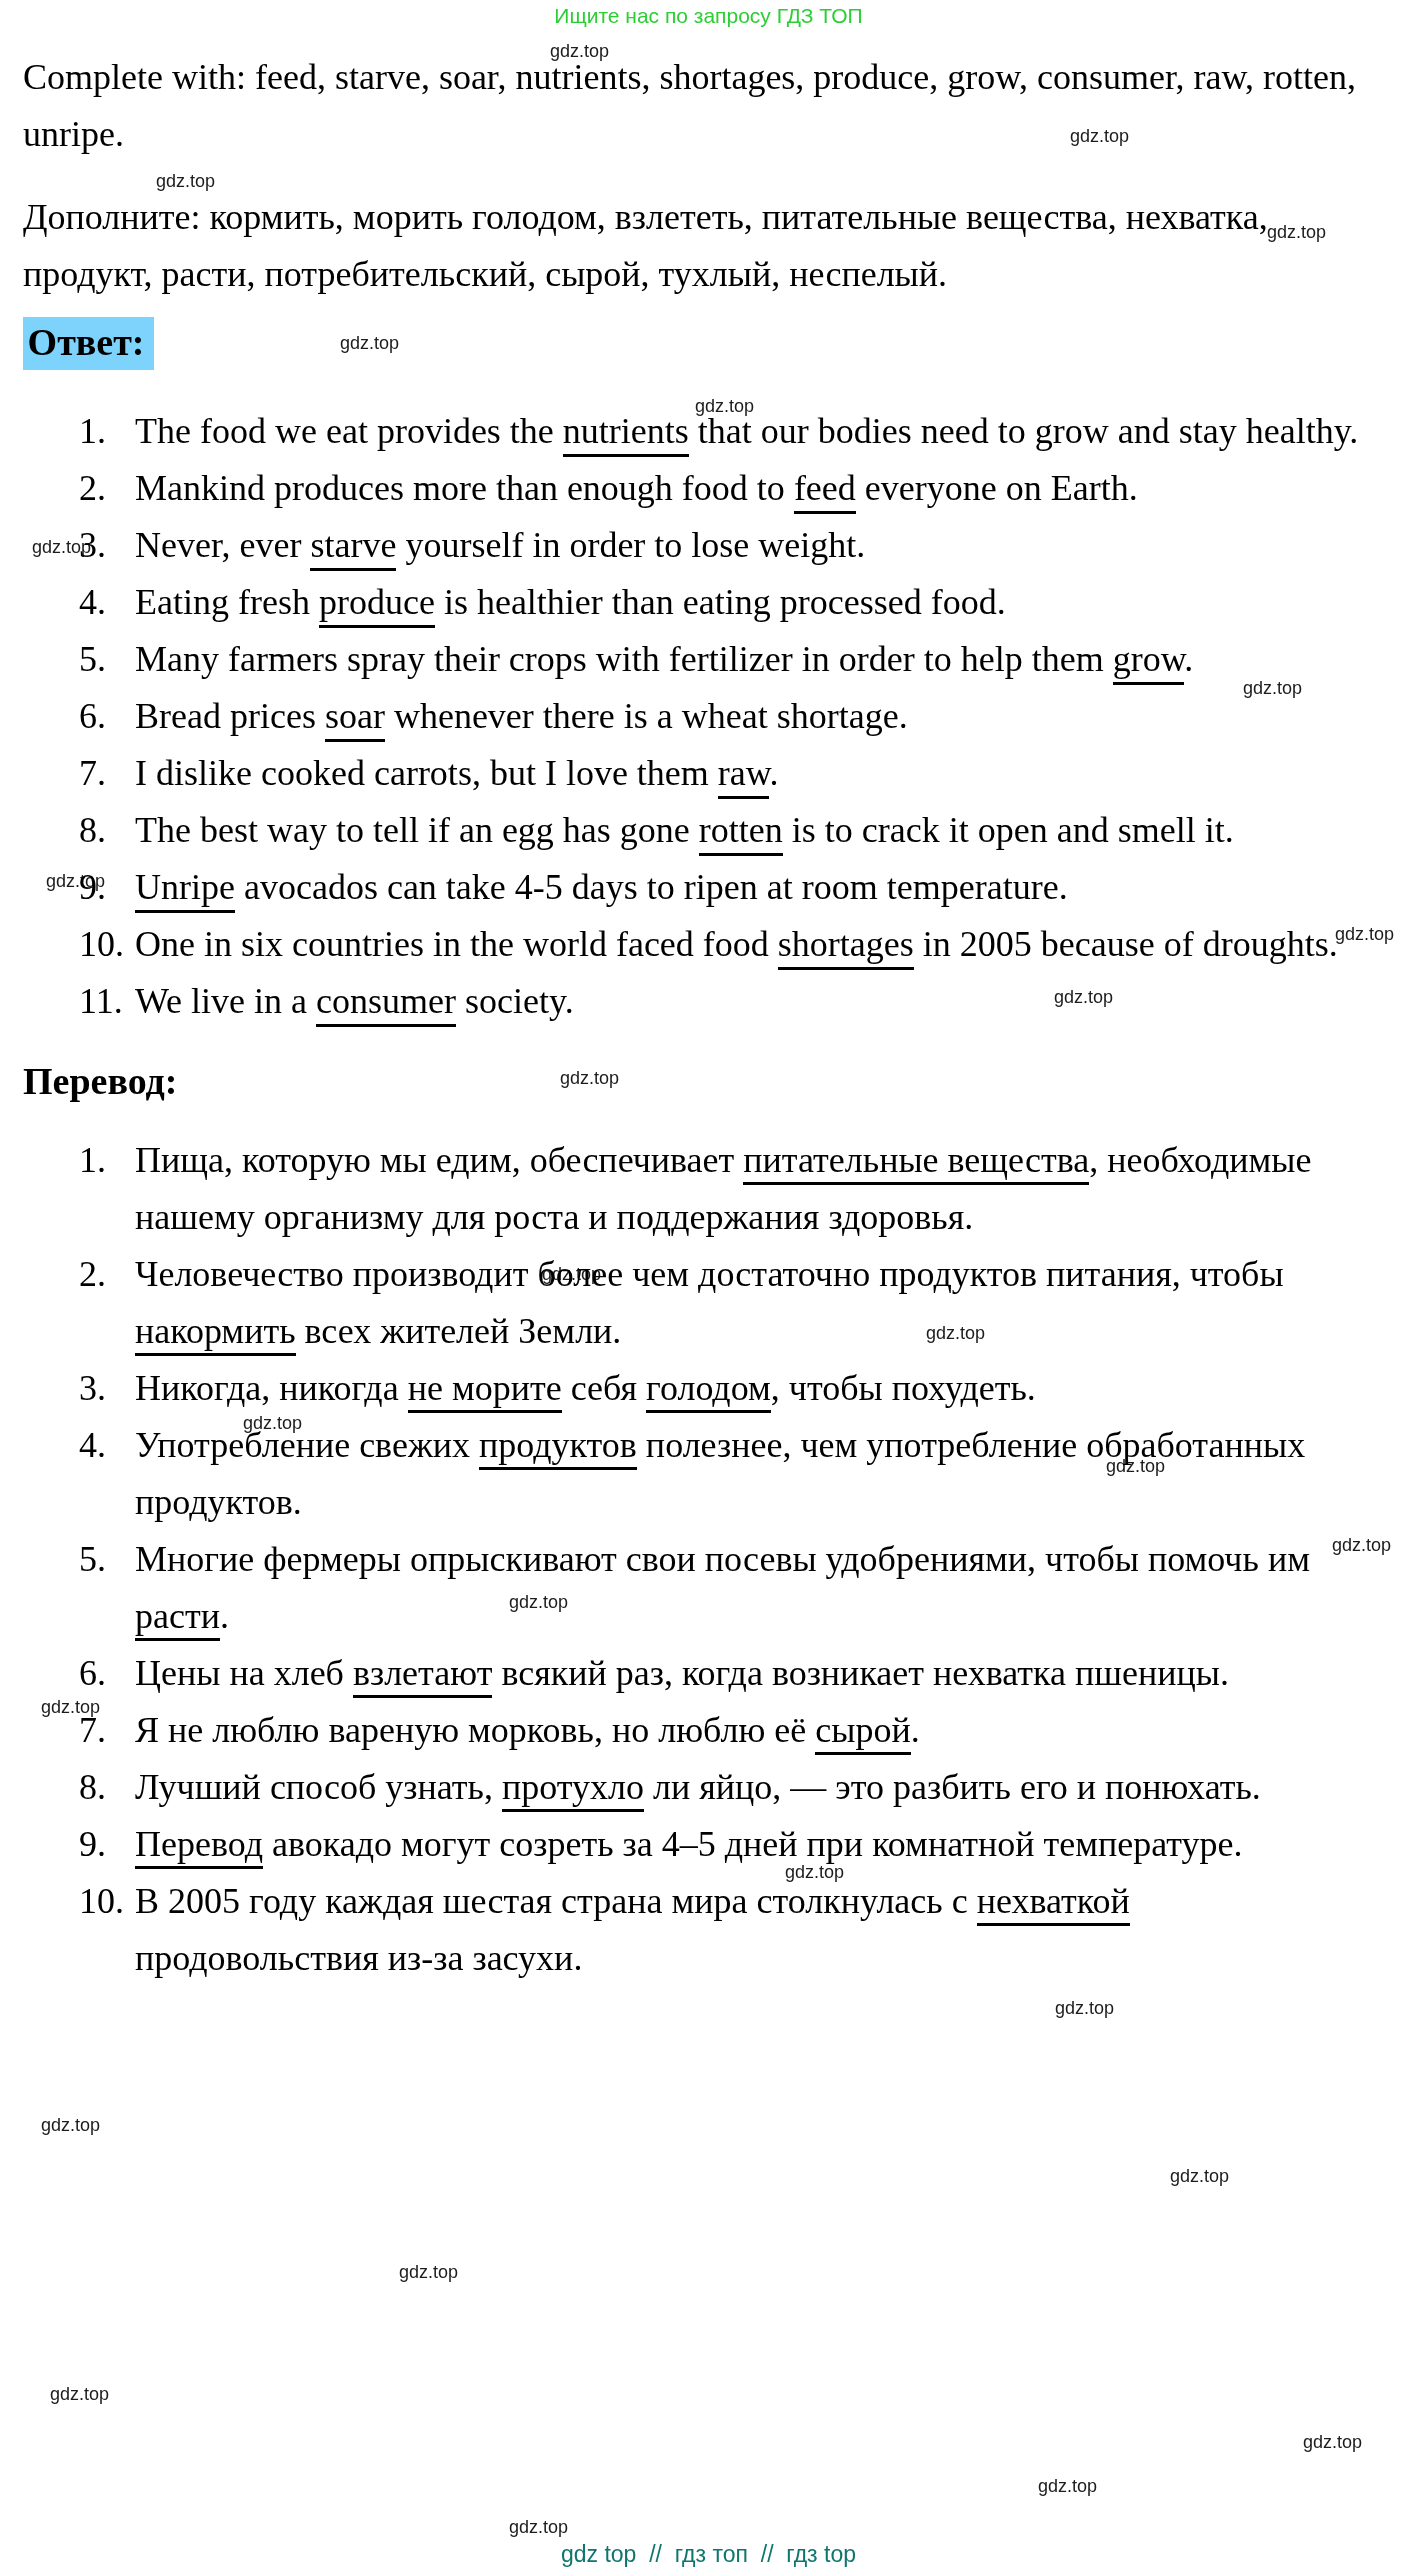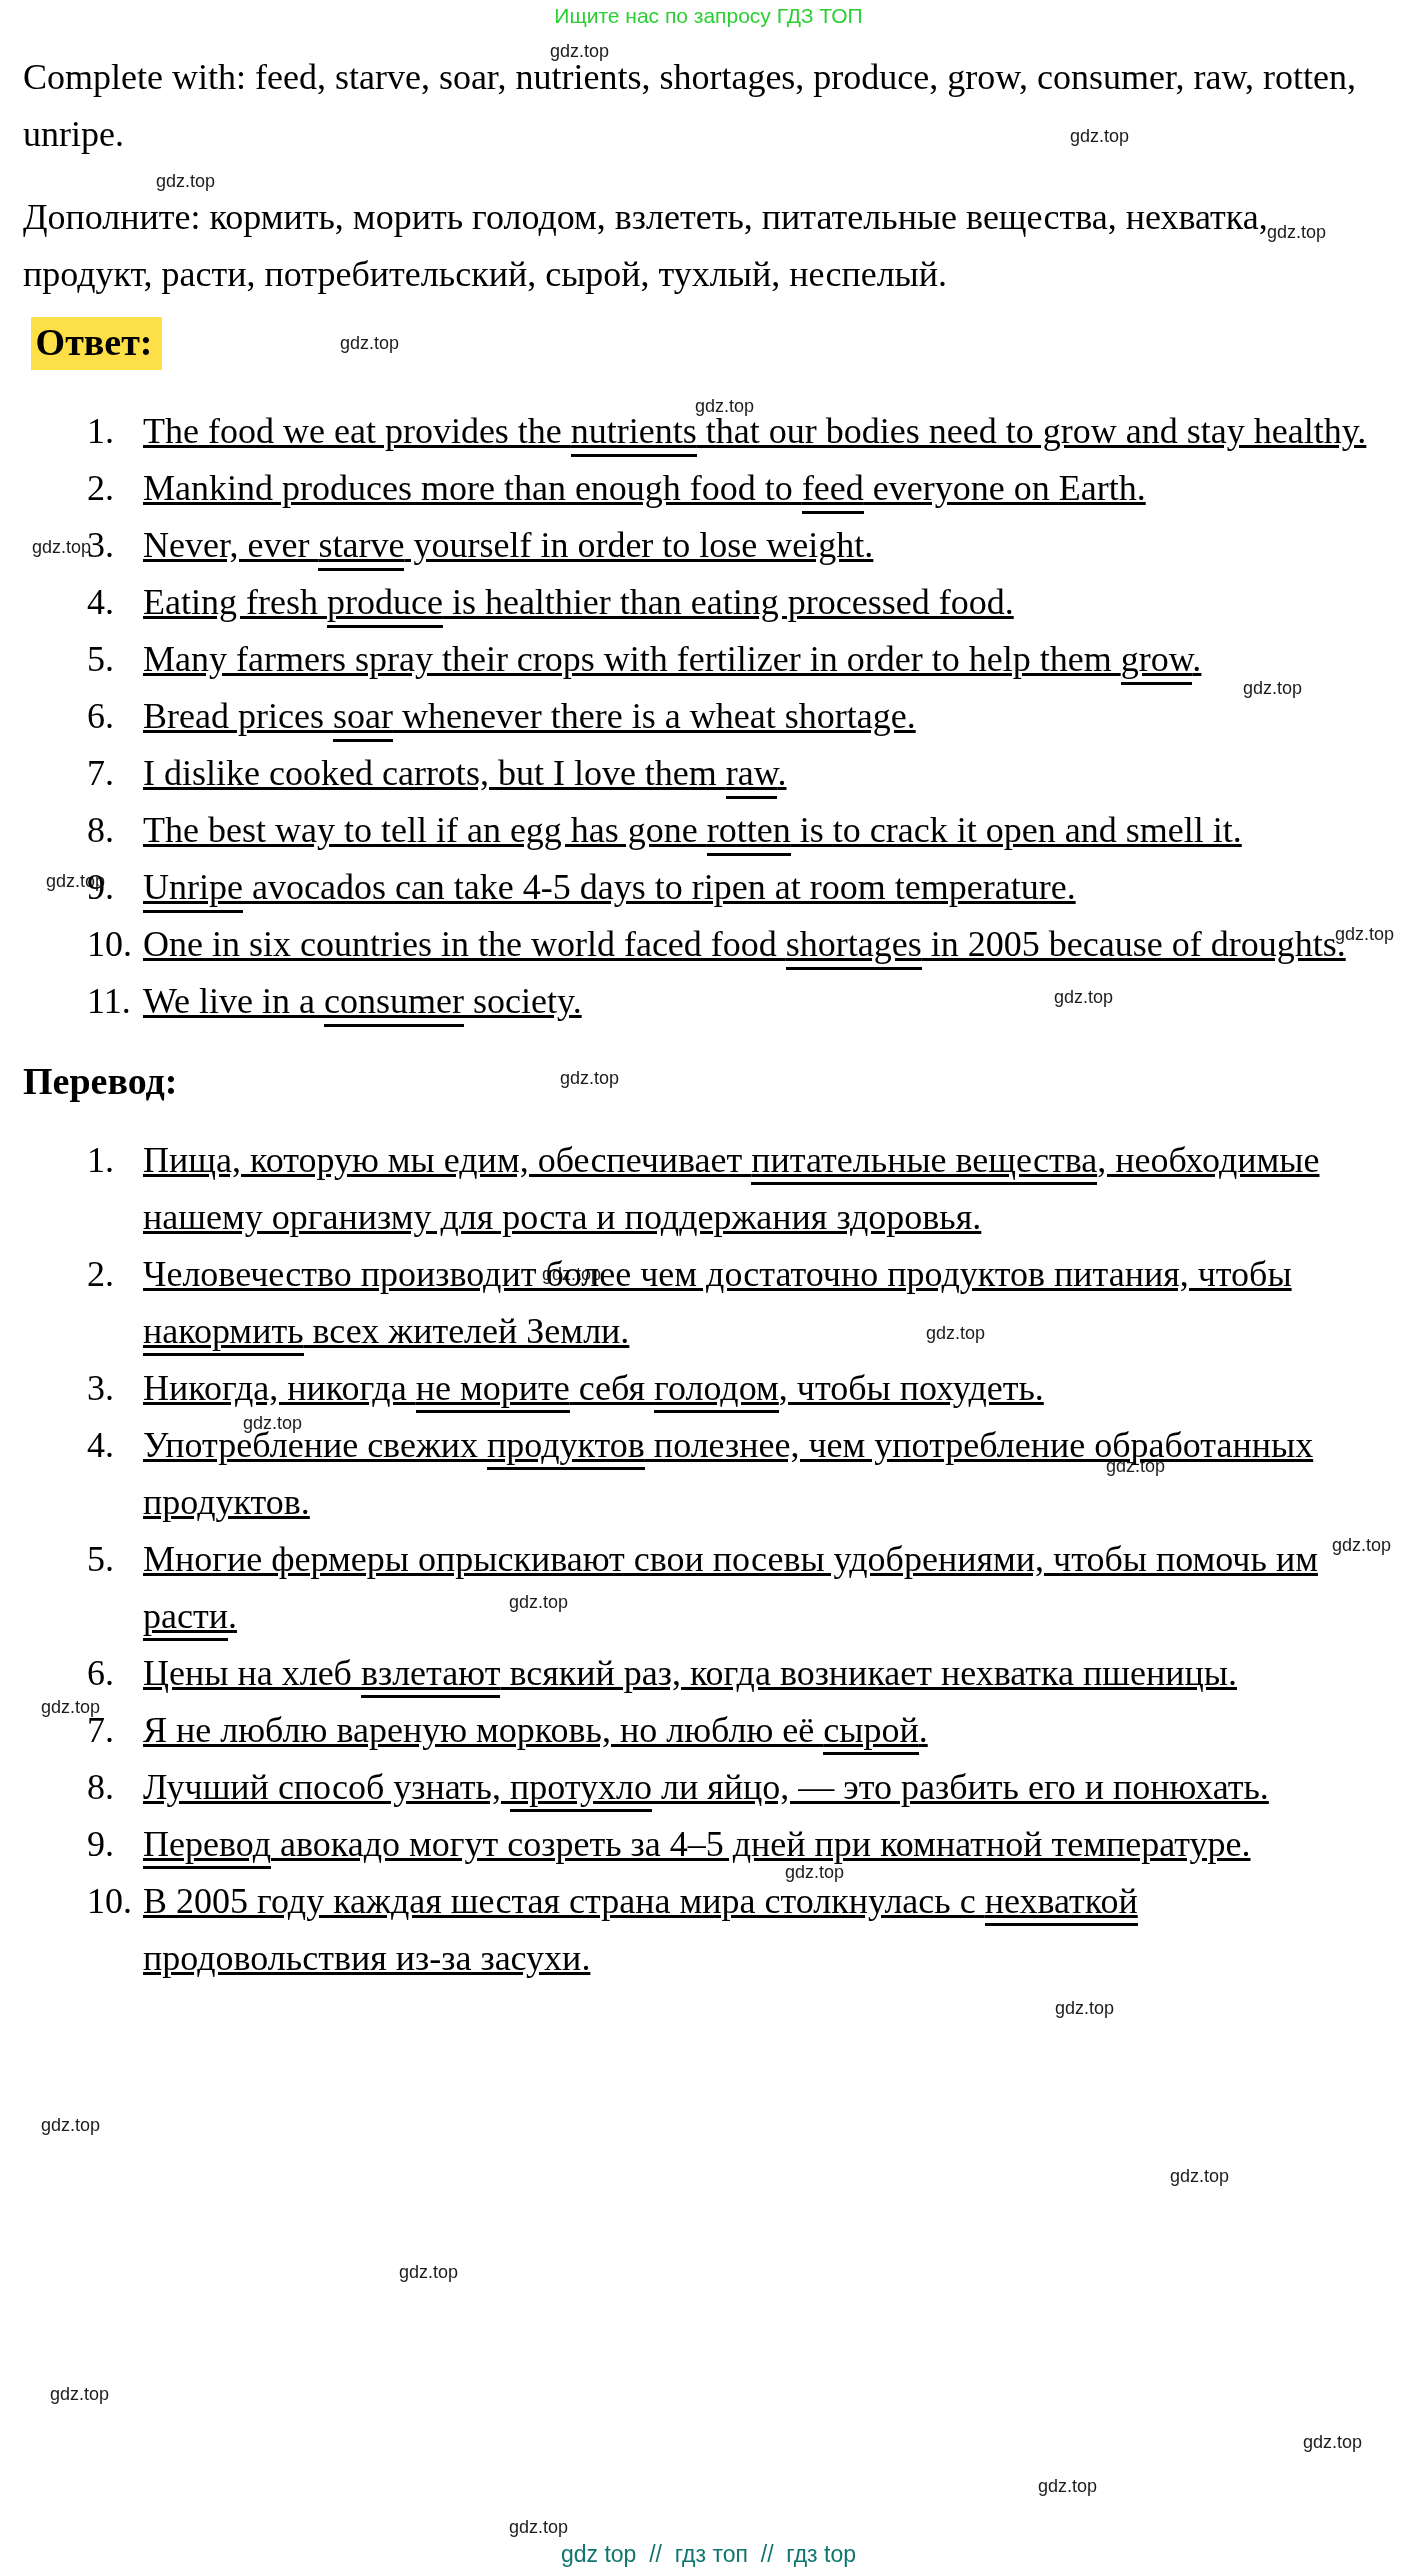--- a/index.html
+++ b/index.html
@@ -35,21 +35,21 @@
   .para { margin: 0; }
   .para-ru { margin-top: 26px; }
 
   .answer-label-wrap { margin-top: 12.4px; height: 56px; }
   .answer-label {
     display: inline-block;
     font-weight: bold; font-size: 38px; line-height: 46px;
     padding: 2.3px 9.3px 4.6px 4.6px;
   }
 
-  ol.answers { list-style: none; margin: 16px; padding: 0; counter-reset: item; text-decoration: underline; }
+  ol.answers { list-style: none; margin: 8px; padding: 0; counter-reset: item; }
   ol.answers-en { margin-top: 32px; }
   ol.answers-ru { margin-top: 21.6px; }
   ol.answers li {
     position: relative;
     padding-left: 104px;
     counter-increment: item;
   }
   ol.answers li::before {
     content: counter(item) ".";
     position: absolute; left: 48px; top: 0;
@@ -111,21 +111,21 @@
       <span class="wm" style="left: 509px; top: 2517px; color: rgb(28, 28, 28);">gdz.top</span>
     </div>
 
   <main class="content">
 
     <p class="para para-en">Complete with: feed, starve, soar, nutrients, shortages, produce, grow, consumer, raw, rotten, unripe.</p>
 
     <p class="para para-ru">Дополните: кормить, морить голодом, взлететь, питательные вещества, нехватка, продукт, расти, потребительский, сырой, тухлый, неспелый.</p>
 
     <div class="answer-label-wrap">
-      <span class="answer-label" style="background: #fde047; margin-left: 8px;">Ответ:</span>
+      <span class="answer-label" style="background: #7dd3fc;">Ответ:</span>
     </div>
 
     <ol class="answers answers-en">
         <li>The food we eat provides the <span class="blank">nutrients</span> that our bodies need to grow and stay healthy.</li>
         <li>Mankind produces more than enough food to <span class="blank">feed</span> everyone on Earth.</li>
         <li>Never, ever <span class="blank">starve</span> yourself in order to lose weight.</li>
         <li>Eating fresh <span class="blank">produce</span> is healthier than eating processed food.</li>
         <li>Many farmers spray their crops with fertilizer in order to help them <span class="blank">grow</span>.</li>
         <li>Bread prices <span class="blank">soar</span> whenever there is a wheat shortage.</li>
         <li>I dislike cooked carrots, but I love them <span class="blank">raw</span>.</li>

